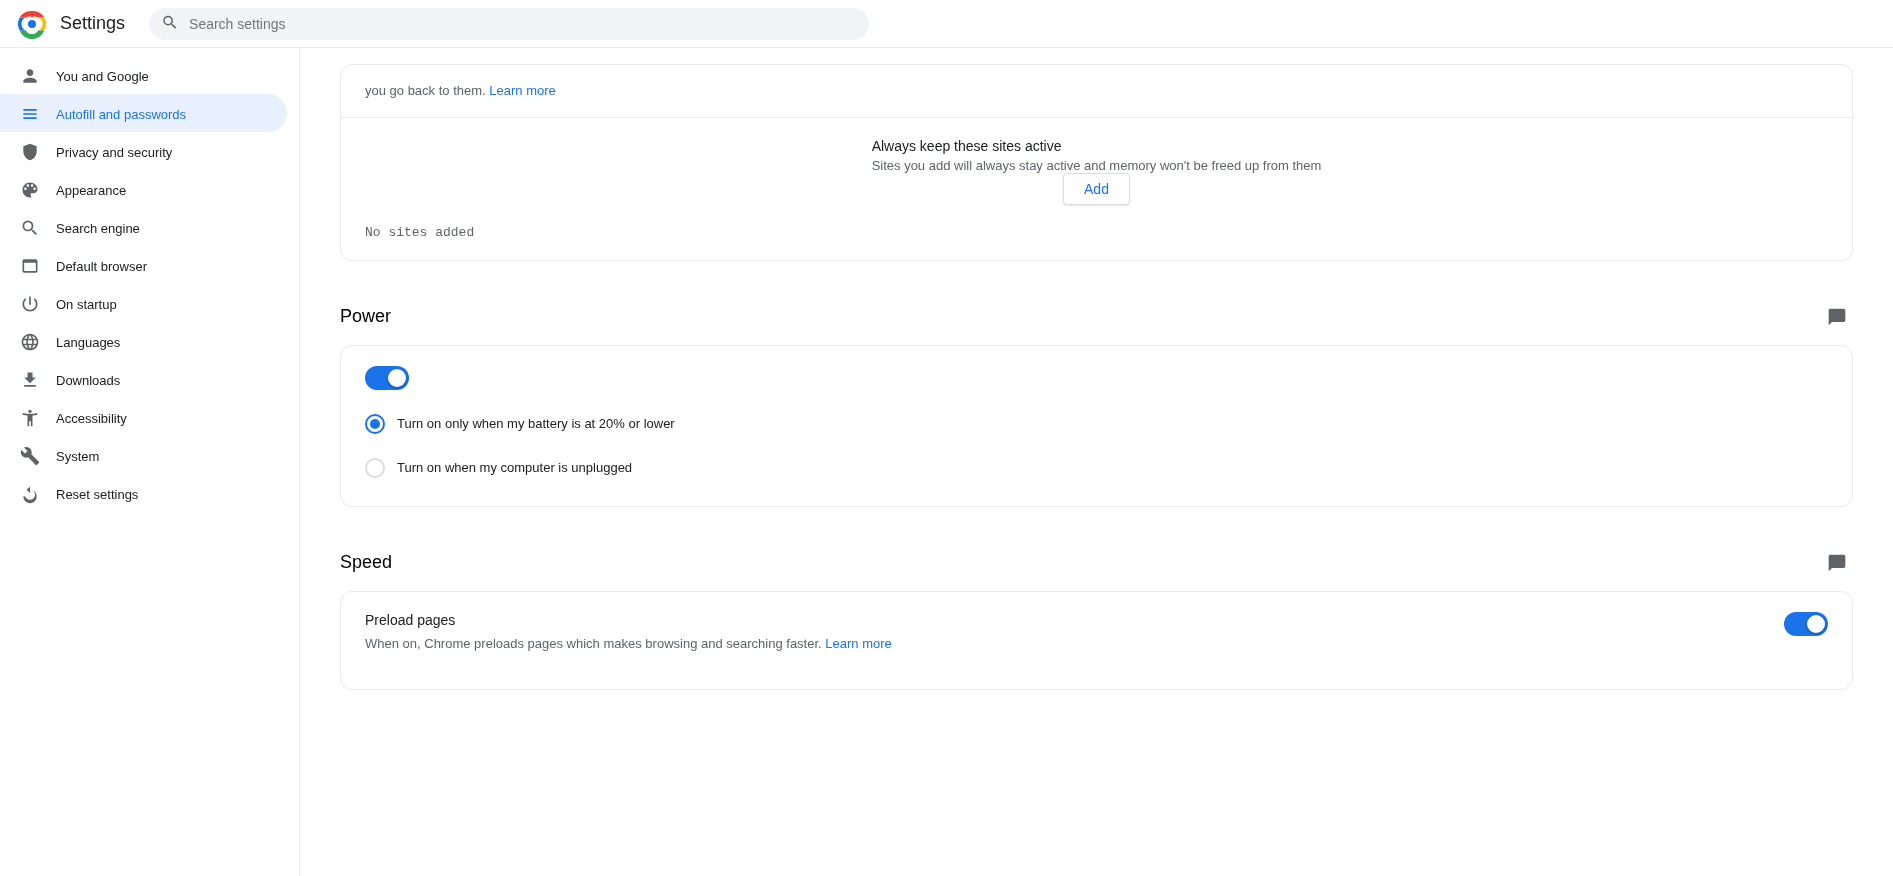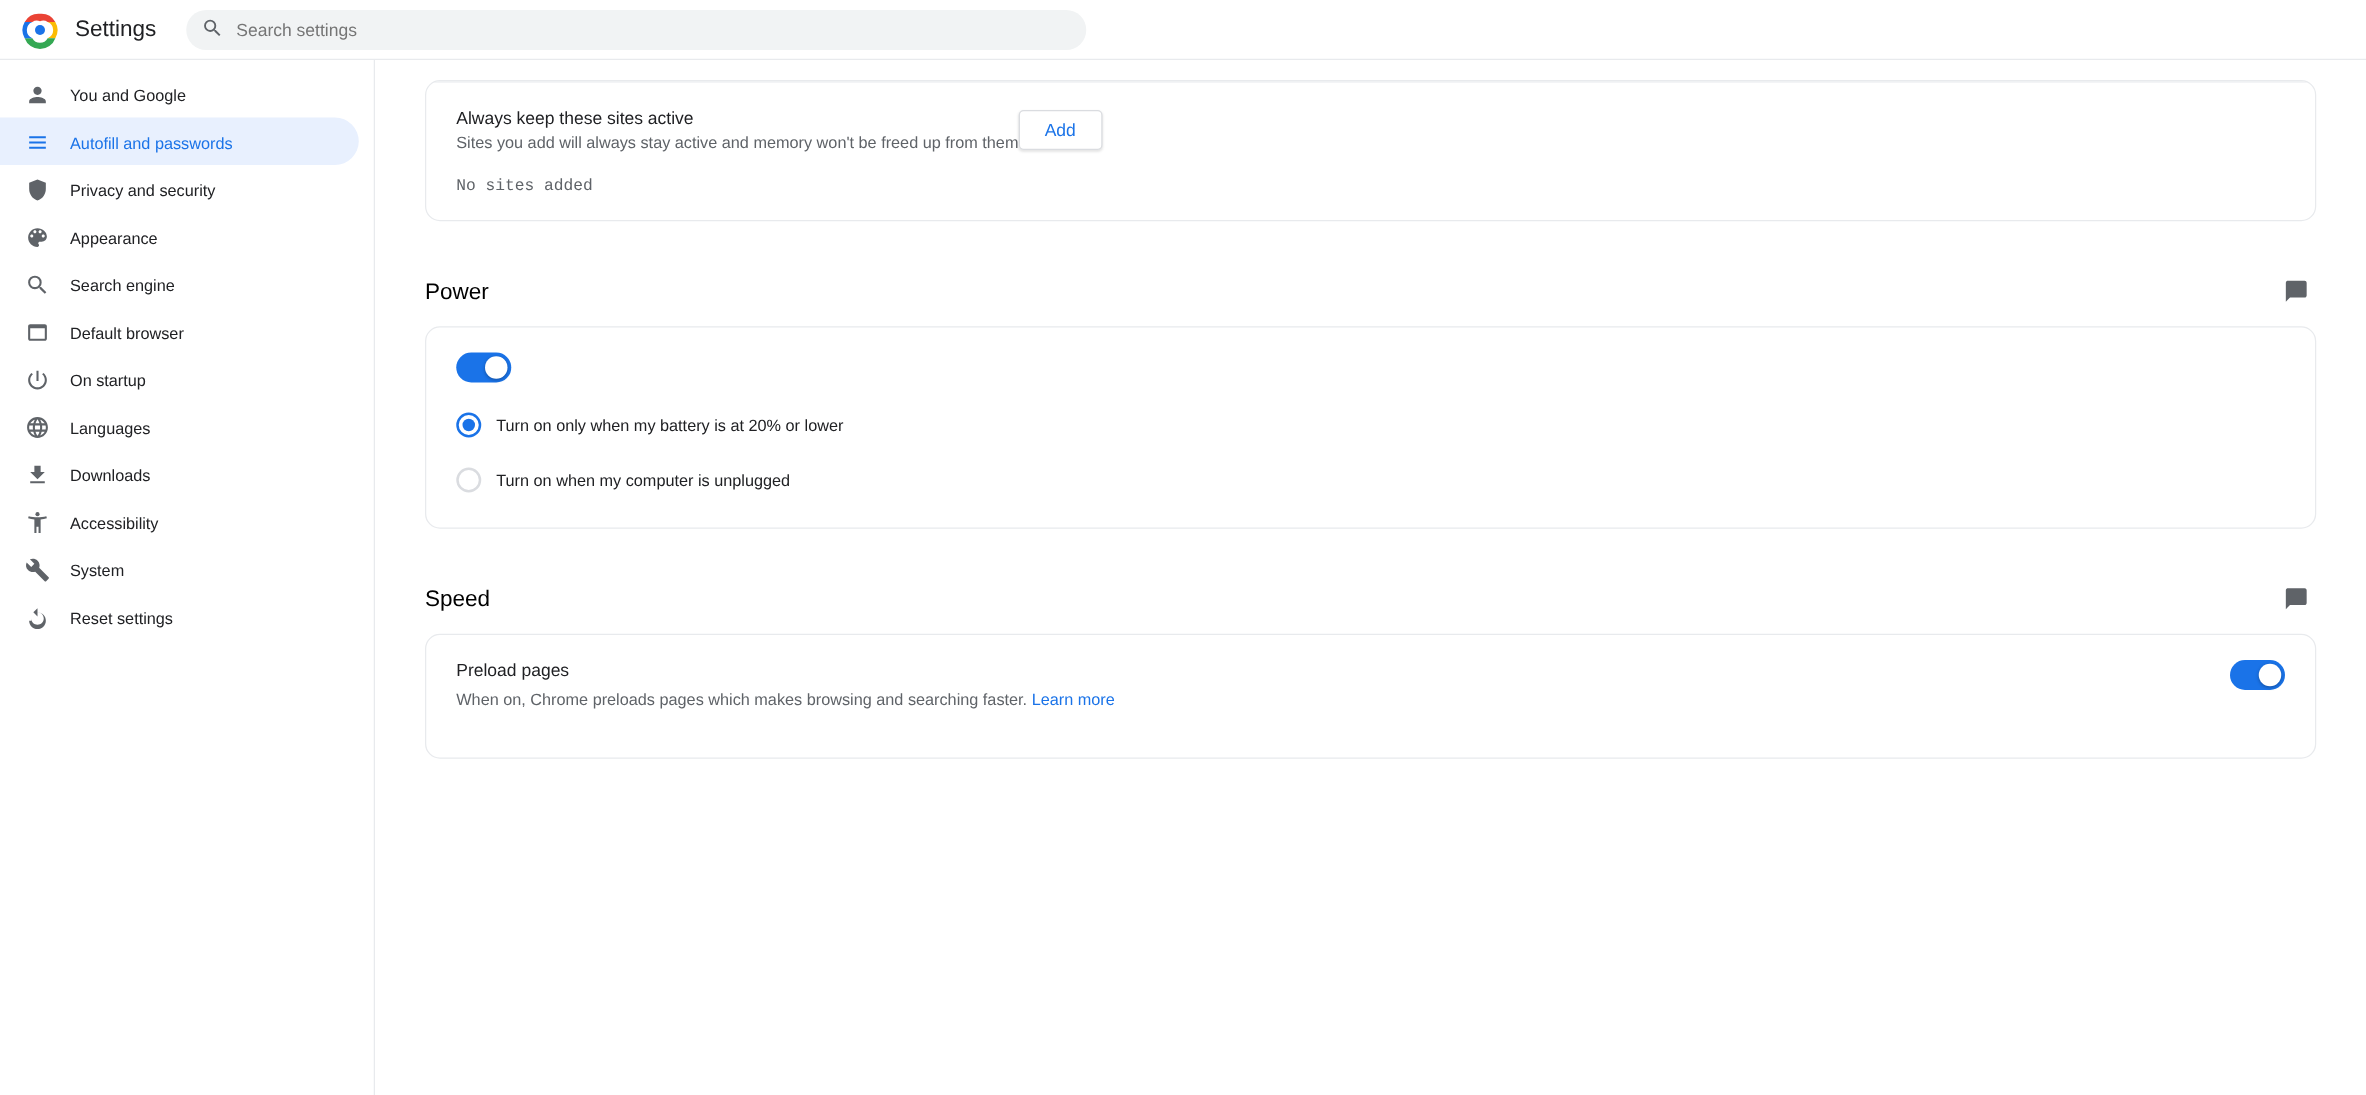--- a/index.html
+++ b/index.html
@@ -125,20 +125,21 @@
       border-radius: 12px;
       margin-bottom: 16px;
       overflow: hidden;
     }
 
     
     .sites-active-row {
       display: flex;
       align-items: center;
       padding: 20px 24px;
+      flex-direction: column;
     }
     .sites-active-text h3 {
       font-size: 14px;
       font-weight: 500;
       color: #202124;
       margin-bottom: 4px;
     }
     .sites-active-text p {
       font-size: 13px;
       color: #5f6368;
@@ -458,20 +459,24 @@
           <path d="M6 13c0 3.31 2.69 6 6 6s6-2.69 6-6-2.69-6-6-6v4l-4-4 4-4v4c4.42 0 8 3.58 8 8s-3.58 8-8 8-8-3.58-8-8h2z"></path>
         </svg>
       </span>
       <span class="label">Reset settings</span>
     </div>
   </nav>
 
   <div class="content">
 
     <div class="card" style="margin-top: 16px;">
+      <div class="top-note">
+        <span>you go back to them.</span>
+        <a href="#">Learn more</a>
+      </div>
       <div class="divider"></div>
       <div class="sites-active-row">
         <div class="sites-active-text">
           <h3>Always keep these sites active</h3>
           <p>Sites you add will always stay active and memory won't be freed up from them</p>
         </div>
         <button class="add-button">Add</button>
       </div>
       <div class="no-sites">No sites added</div>
     </div>

